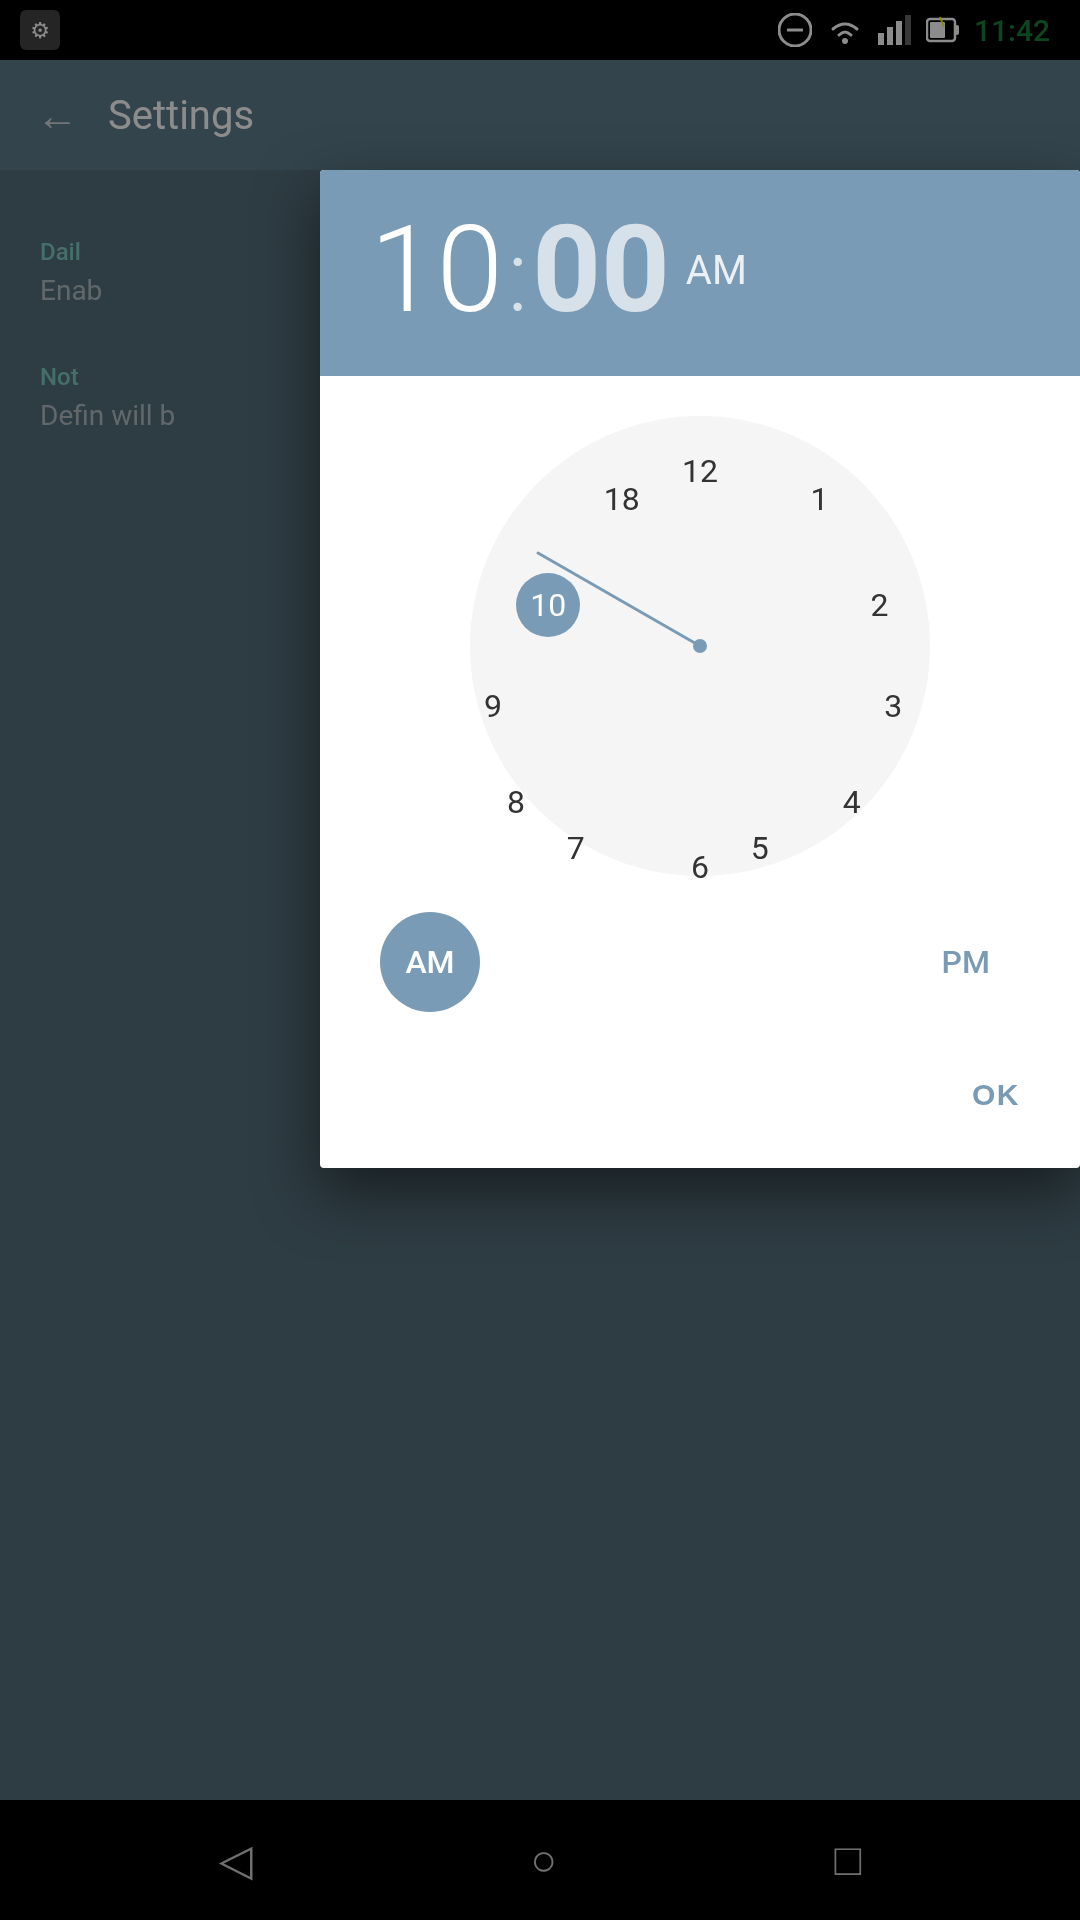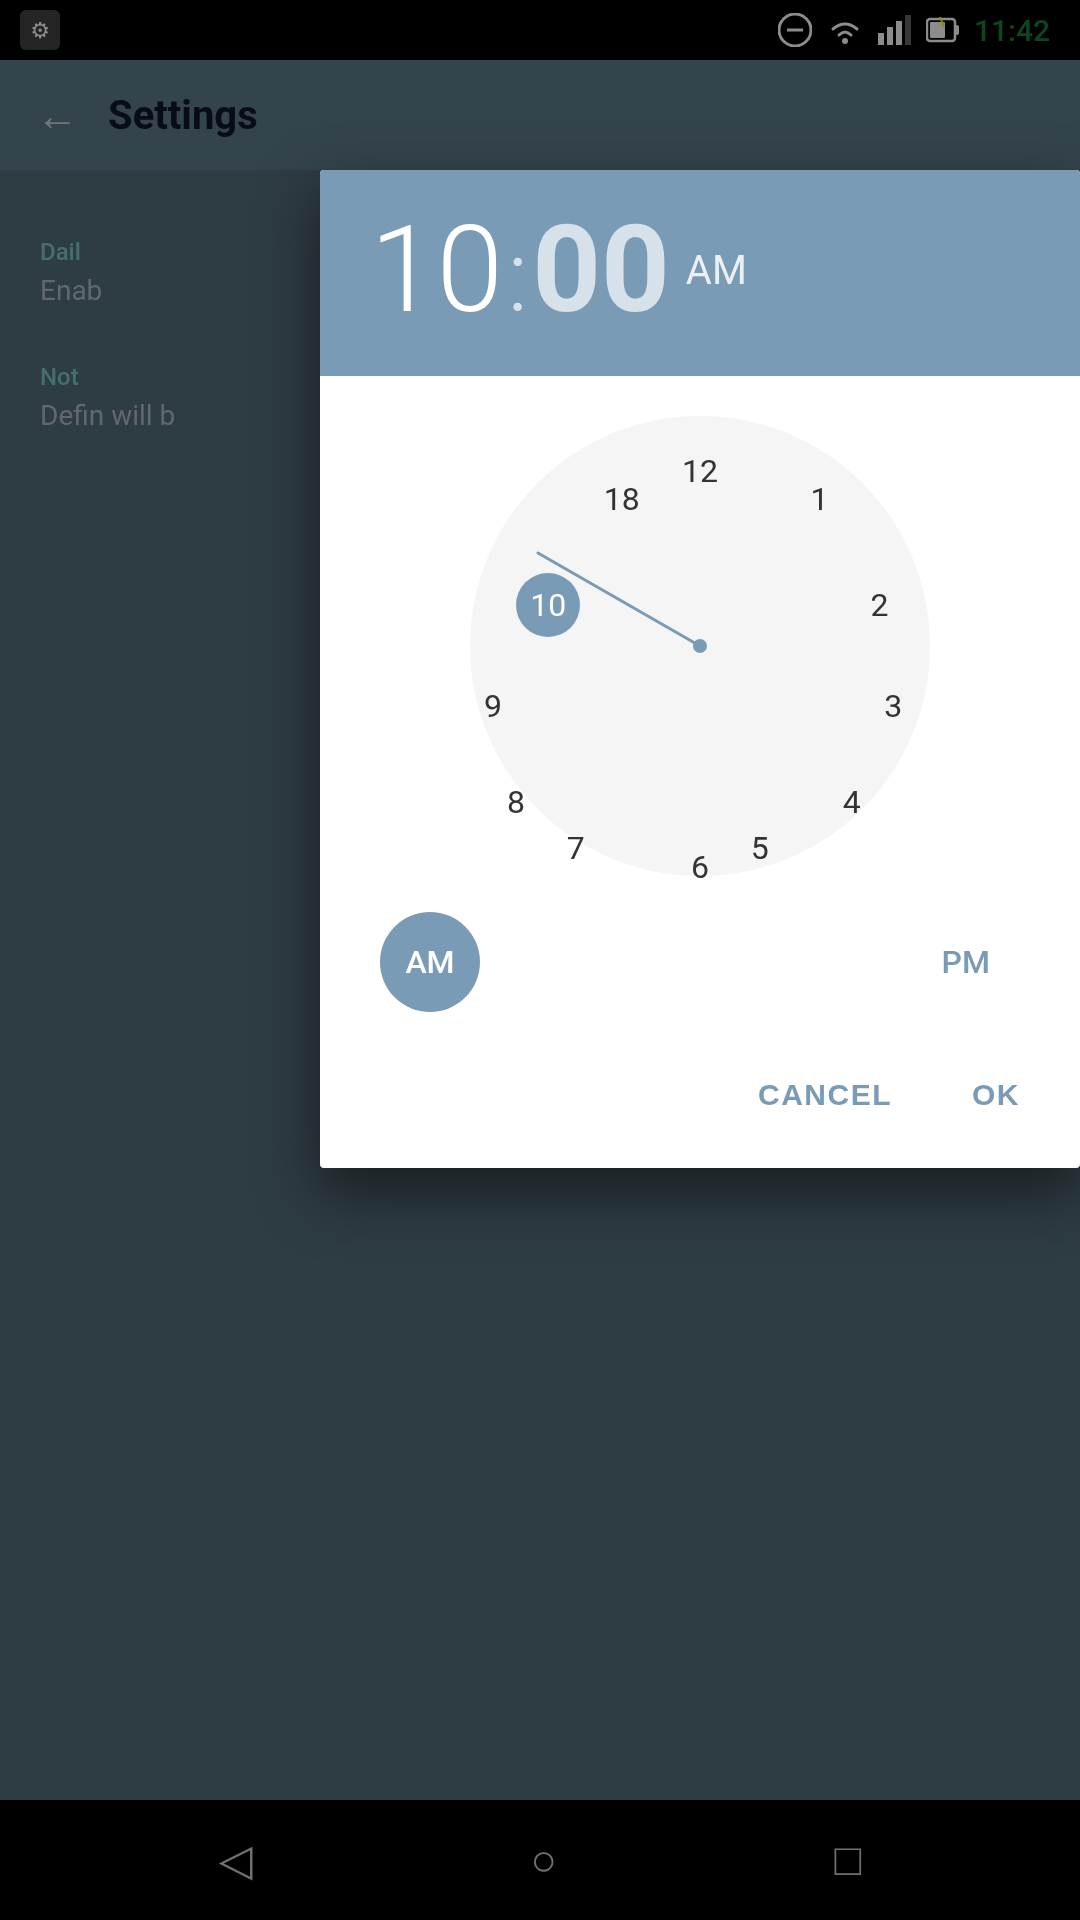--- a/index.html
+++ b/index.html
@@ -54,23 +54,23 @@
       gap: 30px;
     }
 
     .back-arrow {
       color: #cfd8dc;
       font-size: 42px;
       cursor: pointer;
     }
 
     .app-title {
-      color: #0f172a;
+      color: #ffffff;
       font-size: 40px;
-      font-weight: 700;
+      font-weight: 400;
     }
 
     
     .settings-bg {
       width: 100%;
       background: #546e7a;
       padding: 40px 0;
     }
 
     .settings-item {
@@ -417,21 +417,20 @@
 
       <div class="ampm-row">
         <div class="am-button">
           <span class="am-label">AM</span>
         </div>
         <span class="pm-label">PM</span>
       </div>
     </div>
 
     <div class="dialog-actions">
-      <button class="dialog-btn">CANCEL</button>
       <button class="dialog-btn">OK</button>
     </div>
 
   </div>
 </div>
 
 <div class="nav-bar">
   <span class="nav-icon">◁</span>
   <span class="nav-icon">○</span>
   <span class="nav-icon">□</span>

